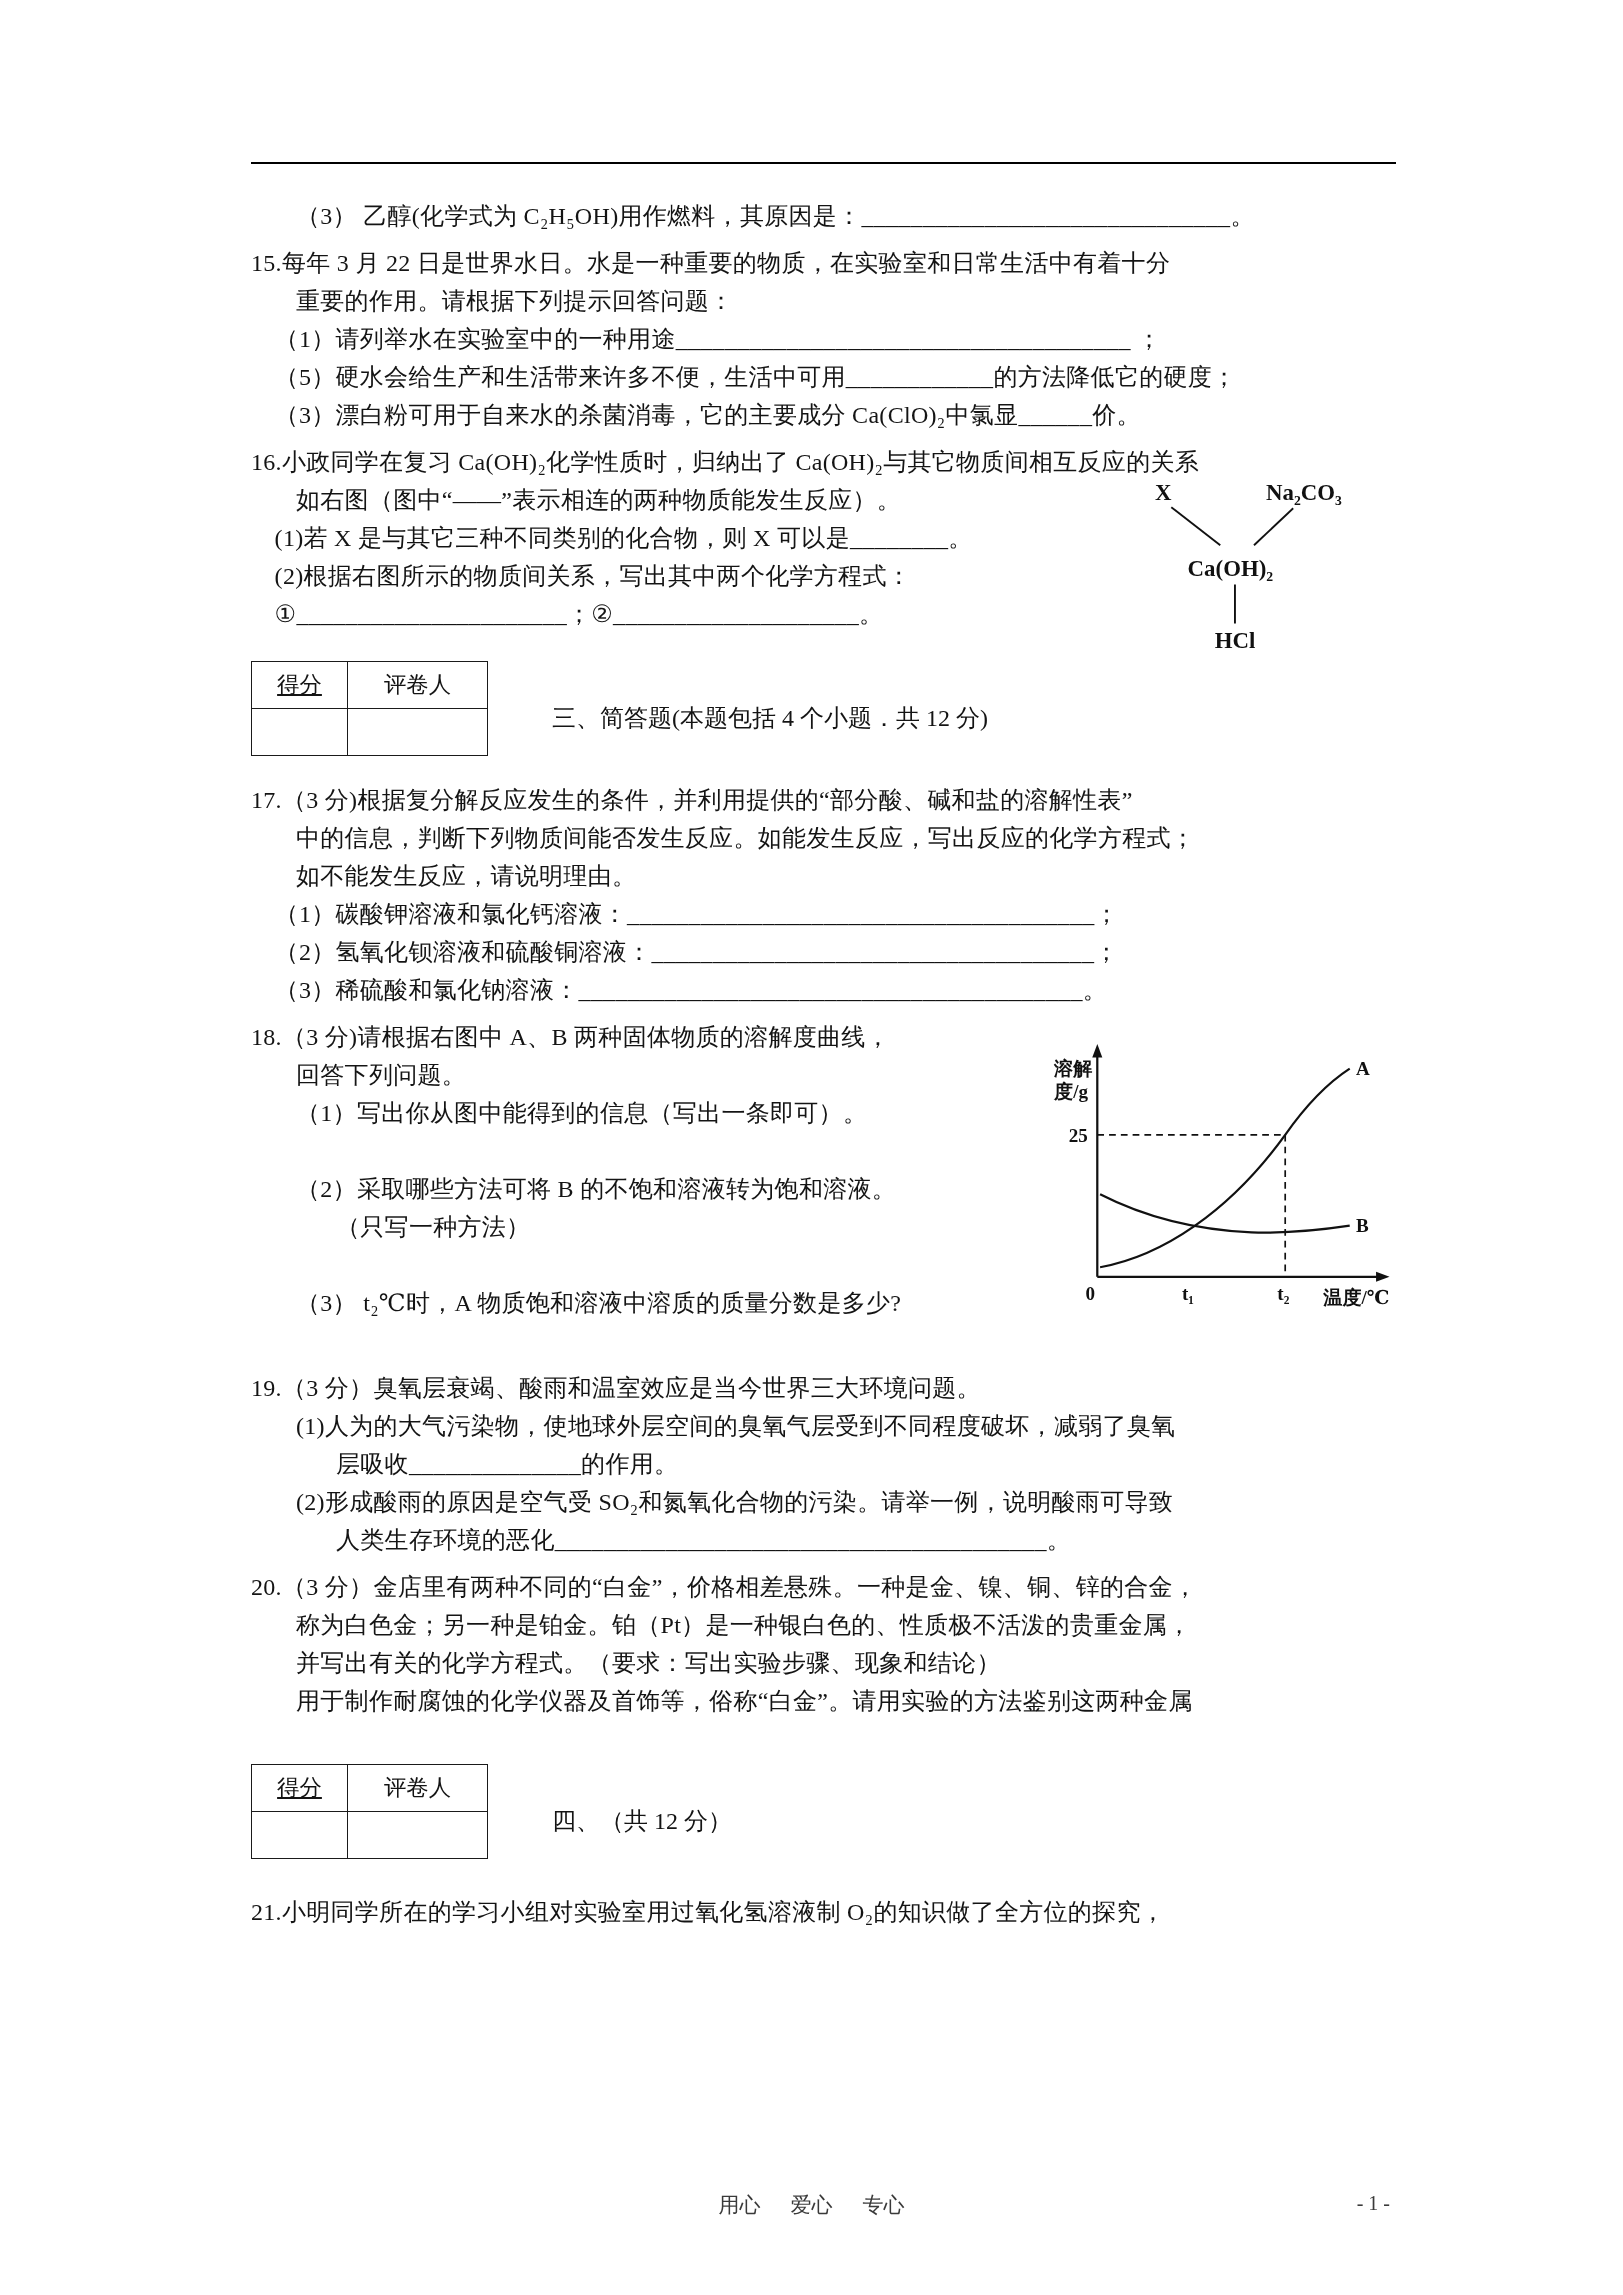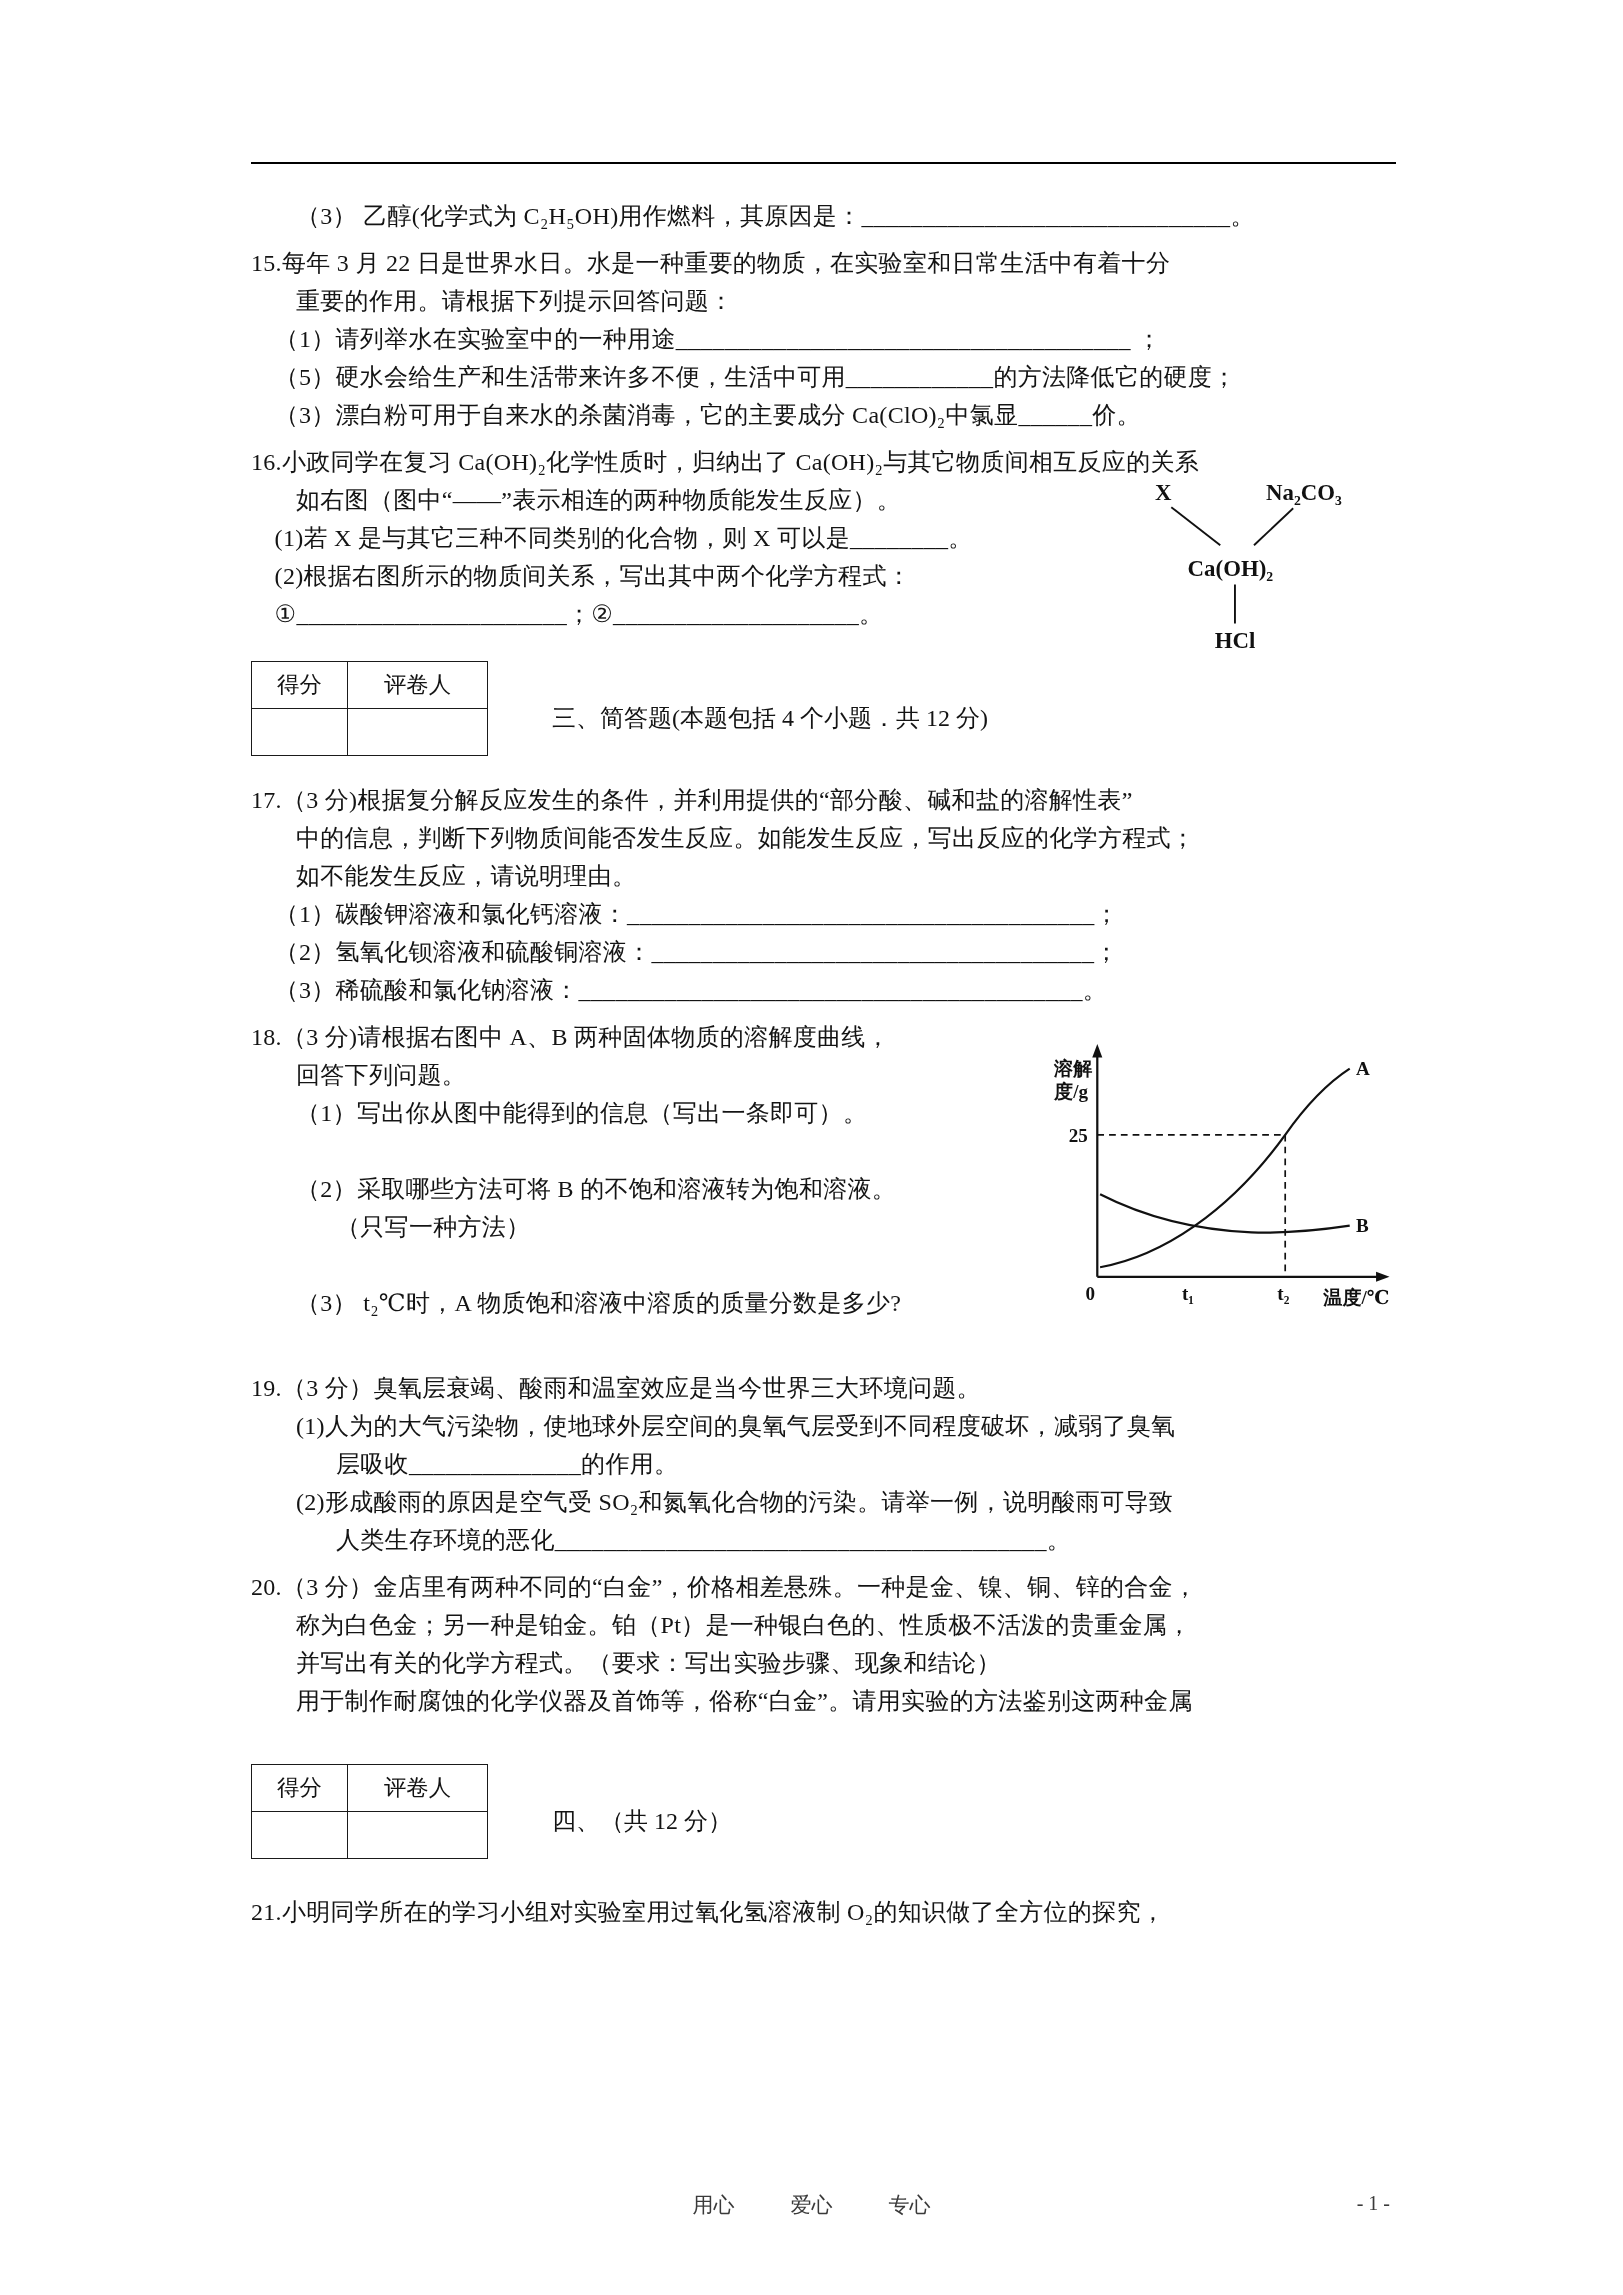--- a/index.html
+++ b/index.html
@@ -13,35 +13,35 @@
   .ln { margin:0; white-space:nowrap; letter-spacing:0.3px; }
   .ind1 { padding-left:23.6px; }
   .ind2 { padding-left:45px; }
   .ind3 { padding-left:85px; }
   .qgap { margin-top:9px; }
   .blank-space { height:38px; }
   .qblock { position:relative; }
   .score-row { display:flex; align-items:center; margin:28px 0 25px 0; }
   .score-box { border-collapse:collapse; }
   .score-box td { border:1.7px solid #1a1a1a; text-align:center; font-size:22.4px; padding:0; vertical-align:middle; }
-  .score-box .c1 { width:96px; height:47px; }
+  .score-box .c1 { width:96px; height:47px;text-decoration:underline; }
   .score-box .c2 { width:140px; height:47px; }
   .section-title { margin-left:64px; margin-top:19px; font-size:24px; }
   .diag16 { position:absolute; right:20px; top:25px; width:264px; height:185px; }
   .chart18 { position:absolute; right:3.4px; top:9px; width:359px; height:292px; }
   svg text { font-family:"Liberation Serif","DejaVu Serif",serif; fill:#111; }
   .dtx { font-size:42px; font-weight:bold; }
   .ctx-b { font-size:34px; font-weight:bold; }
   .axl { stroke:#111; stroke-width:4; }
   .arrow { fill:#111; }
   .crv { stroke:#111; stroke-width:4; fill:none; }
   .dsh { stroke:#111; stroke-width:3; stroke-dasharray:12 9; fill:none; }
   .dln { stroke:#111; stroke-width:3.5; }
   .footer { position:absolute; top:2191px; left:0; width:1623px; font-size:21px; color:#3a3a3a; }
-  .footer-words { display:flex; justify-content:center; gap:56px; }
+  .footer-words { display:flex; justify-content:center; gap:30px; }
   .page-num { position:absolute; right:233px; top:1.1px; font-size:20px; color:#3a3a3a; }
 </style>
 </head>
 <body>
 
 <div class="page">
   <div class="header-rule"></div>
 
   <div class="content">
 

